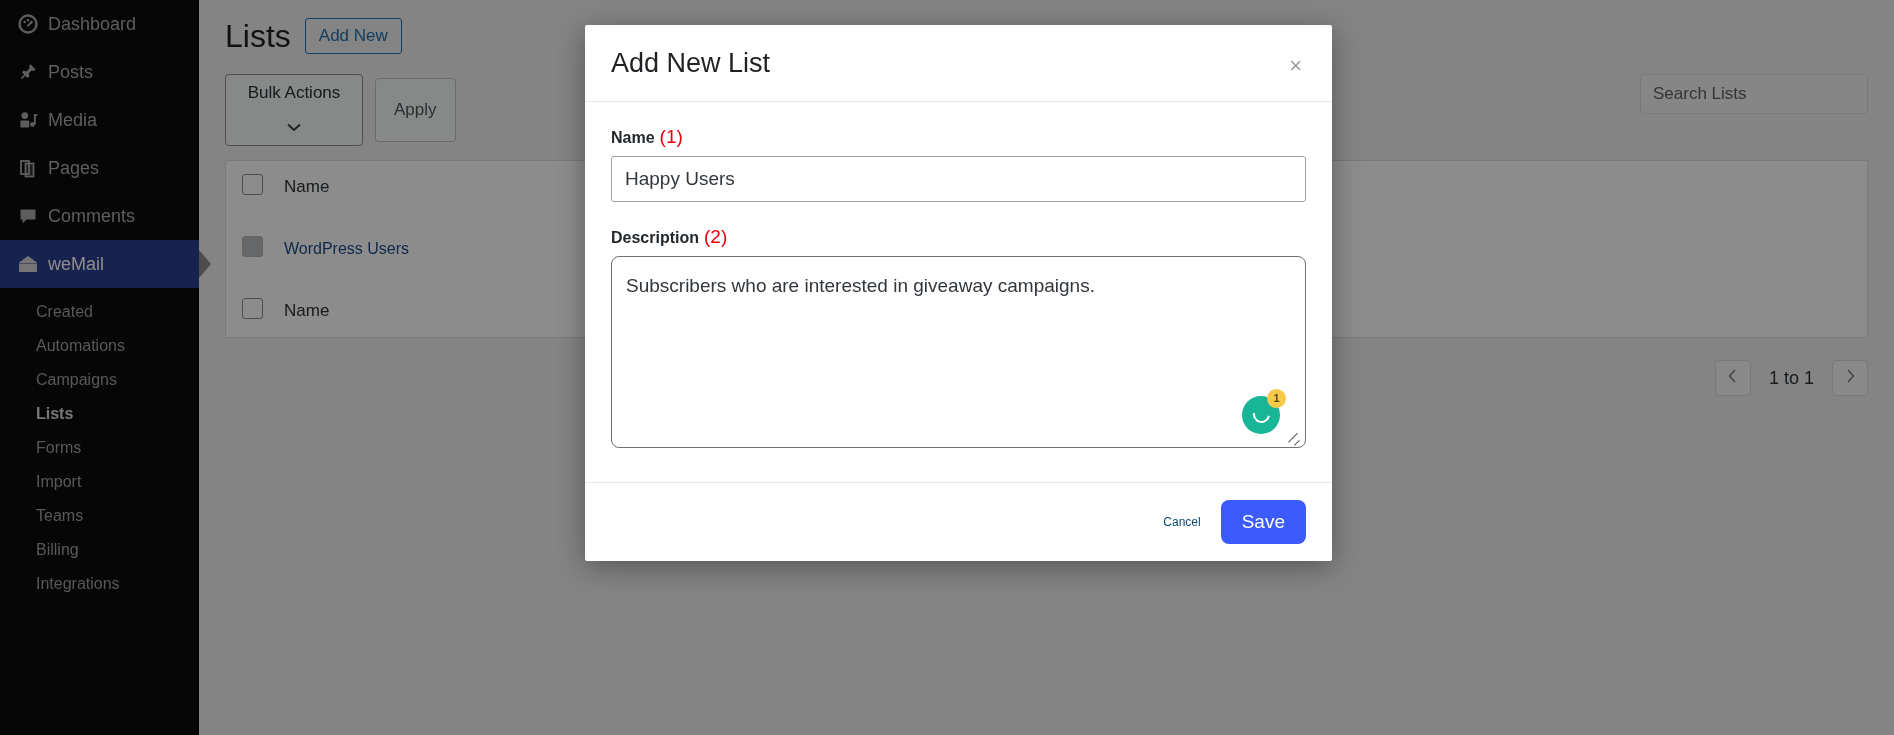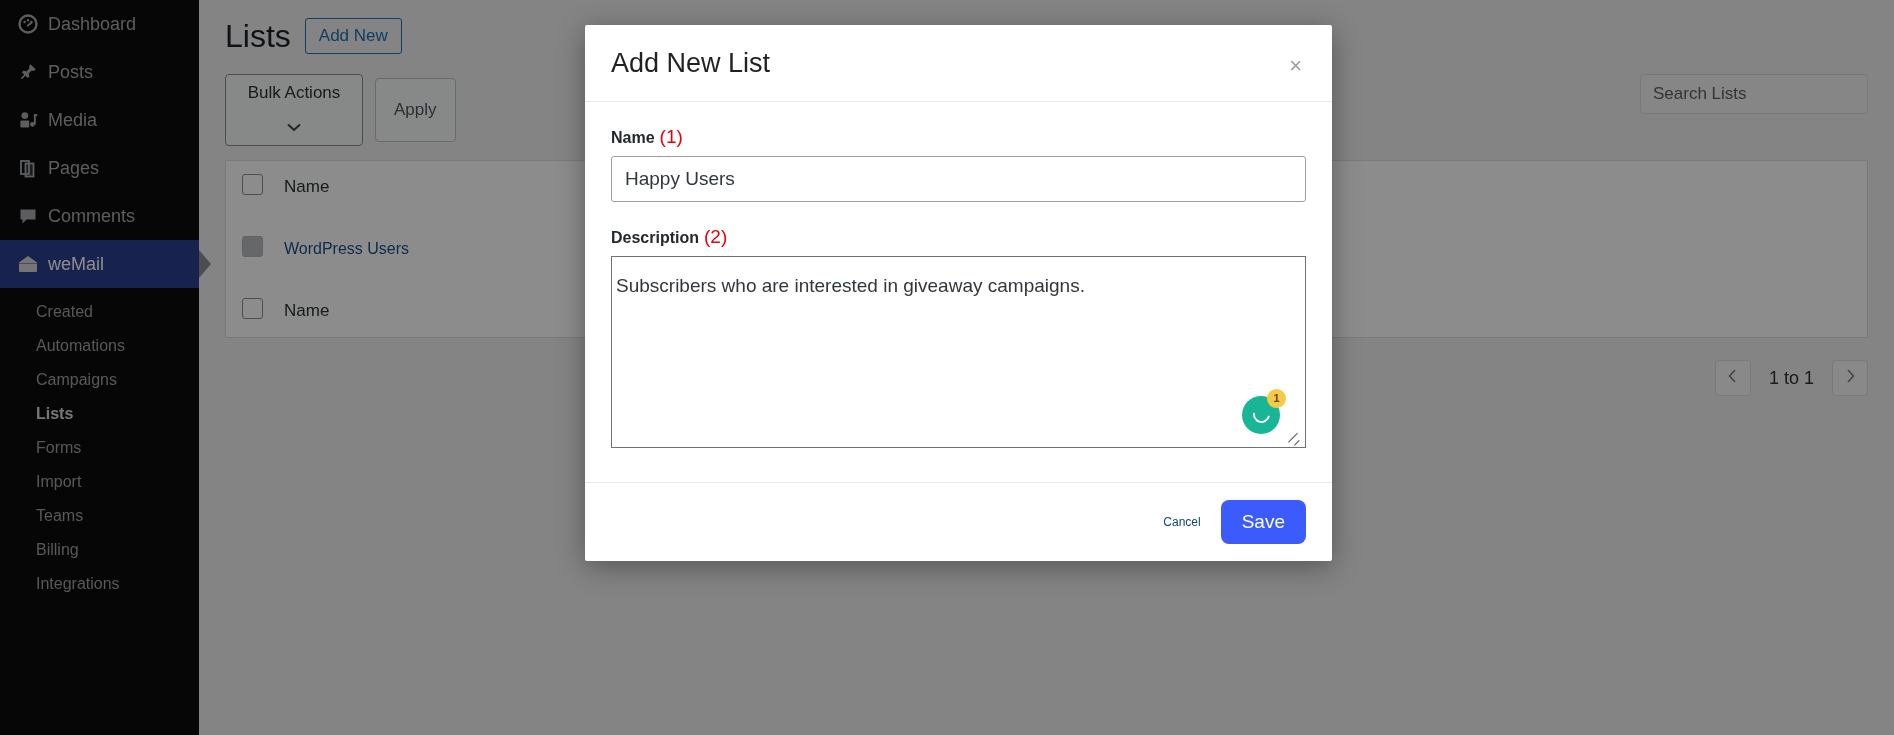--- a/index.html
+++ b/index.html
@@ -222,22 +222,22 @@
     font-size: 19px;
     color: #32373c;
     outline: none;
     font-family: "Liberation Sans", sans-serif;
     background: #fff;
   }
   .textarea-wrap { position: relative; }
   .text-area {
     width: 100%; height: 192px;
     border: 1px solid #6d7278;
-    border-radius: 0;
-    padding: 16px 4px;
+    border-radius: 8px;
+    padding: 16px 14px;
     font-size: 19px;
     color: #32373c;
     resize: none;
     outline: none;
     font-family: "Liberation Sans", sans-serif;
     background: #fff;
     line-height: 1.35;
     overflow: hidden;
   }
   .resize-grip {

